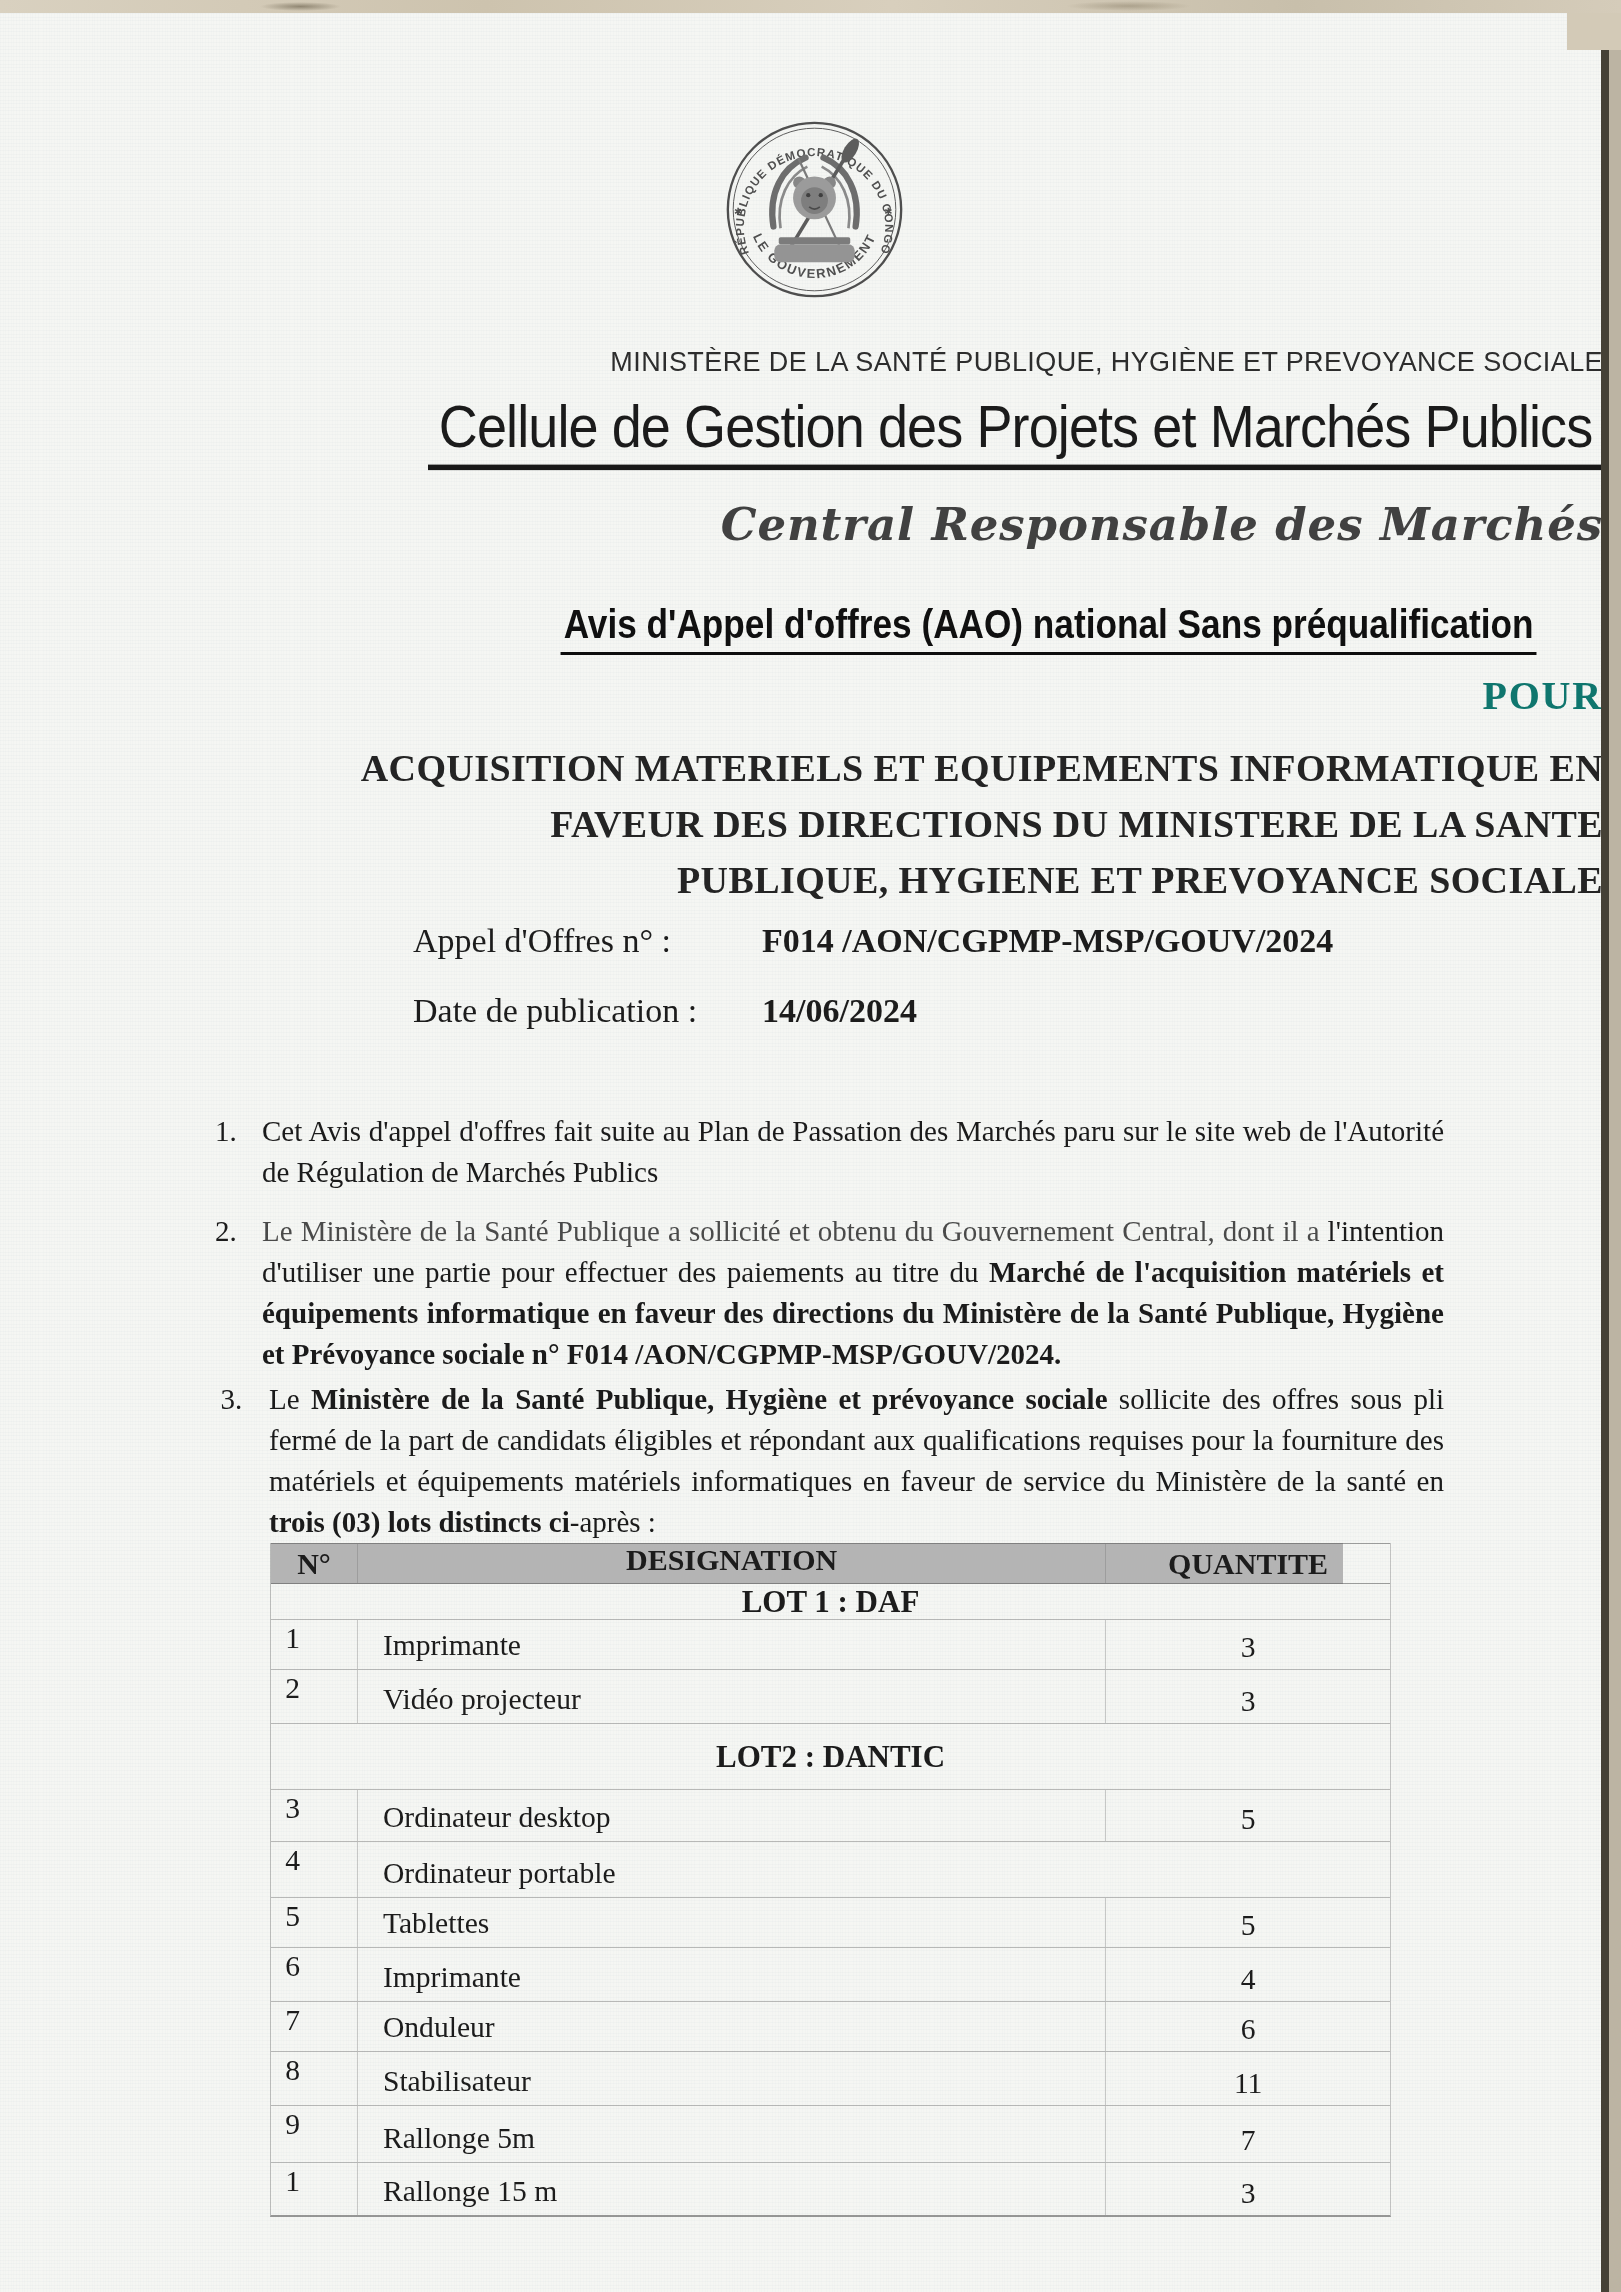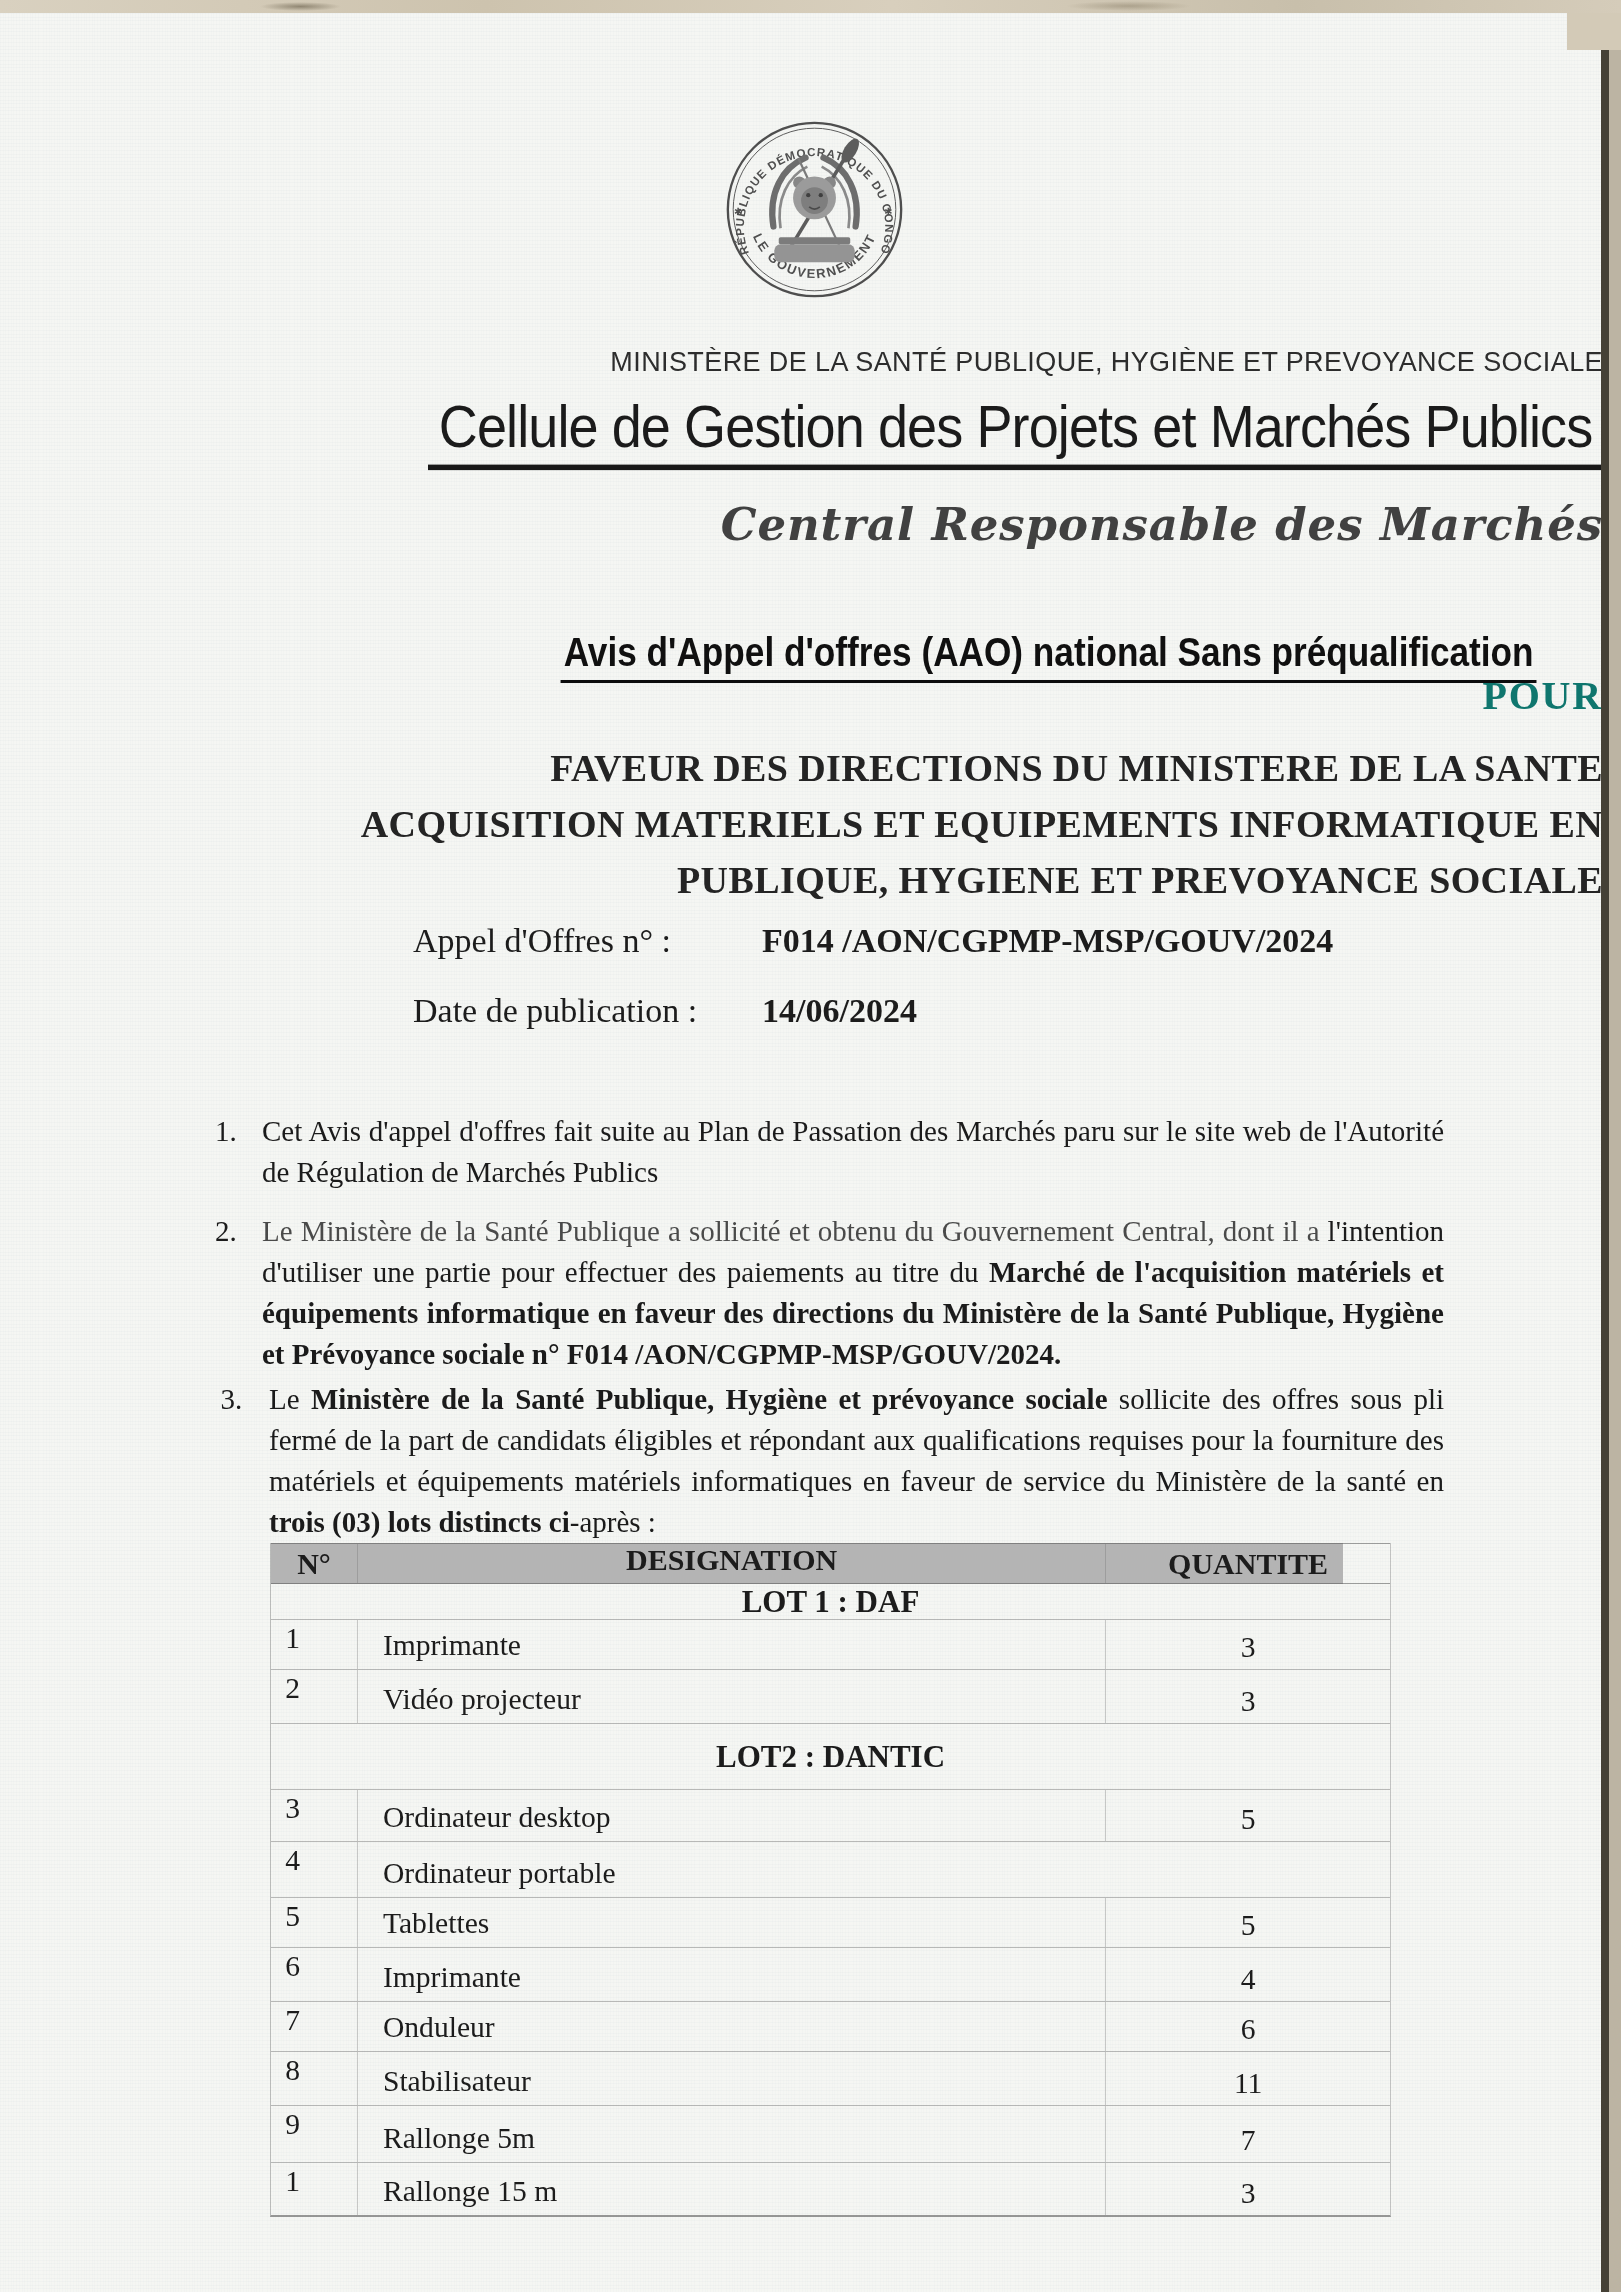--- a/index.html
+++ b/index.html
@@ -27,21 +27,21 @@
   .seal{position:absolute;left:725px;top:113px;width:179px;height:193px;}
   .seal text{font-family:"Liberation Sans",sans-serif;fill:#4f4f4f;}
 
   .ministry{top:347px;font-family:"Liberation Sans",sans-serif;font-size:27px;color:#2d2d2d;letter-spacing:0.4px;}
   .cellule-wrap{top:392px;}
   .cellule{display:inline-block;font-family:"Liberation Sans",sans-serif;font-size:54px;font-weight:400;
            color:#1b1b1b;letter-spacing:-0.9px;border-bottom:5.4px solid #181818;padding:0 10.7px 3.6px;
            transform:scaleY(1.1);transform-origin:top center;}
   .script-line{top:498px;font-family:"DejaVu Serif",serif;font-style:italic;font-weight:bold;
            font-size:45px;color:#414141;letter-spacing:0.9px;}
-  .avis-wrap{top:602px;margin-top:28px;}
+  .avis-wrap{top:602px;}
   .avis{display:inline-block;font-family:"Liberation Sans",sans-serif;font-weight:bold;font-size:40px;
         color:#101010;border-bottom:3.6px solid #0d0d0d;padding:0 3.6px 4.5px;
         transform:scaleX(.88);transform-origin:center;}
   .pour{top:672px;font-weight:bold;font-size:40px;letter-spacing:1.8px;color:#0f766e;}
   .subject{top:740px;font-weight:bold;font-size:38px;line-height:56px;color:#242424;letter-spacing:0.4px;}
 
   .ref-row{position:absolute;left:413px;width:1030px;font-size:34px;}
   .ref-row .value{position:absolute;left:349px;top:0;font-weight:bold;white-space:nowrap;}
   .ref-appel{top:922px;}
   .ref-date{top:992px;}
@@ -127,22 +127,22 @@
   <div class="centercol ministry">MINISTÈRE DE LA SANTÉ PUBLIQUE, HYGIÈNE ET PREVOYANCE SOCIALE</div>
   <div class="centercol cellule-wrap">
     <span class="cellule">Cellule de Gestion des Projets et Marchés Publics</span>
   </div>
   <div class="centercol script-line">Central Responsable des Marchés</div>
   <div class="centercol avis-wrap">
     <span class="avis">Avis d'Appel d'offres (AAO) national Sans préqualification</span>
   </div>
   <div class="centercol pour">POUR</div>
   <div class="centercol subject">
+    <div>ACQUISITION MATERIELS ET EQUIPEMENTS INFORMATIQUE EN</div>
     <div>FAVEUR DES DIRECTIONS DU MINISTERE DE LA SANTE</div>
-    <div>ACQUISITION MATERIELS ET EQUIPEMENTS INFORMATIQUE EN</div>
     <div>PUBLIQUE, HYGIENE ET PREVOYANCE SOCIALE</div>
   </div>
 
   <div class="ref-row ref-appel">
     <span class="label">Appel d'Offres n° :</span>
     <span class="value">F014 /AON/CGPMP-MSP/GOUV/2024</span>
   </div>
   <div class="ref-row ref-date">
     <span class="label">Date de publication :</span>
     <span class="value">14/06/2024</span>

